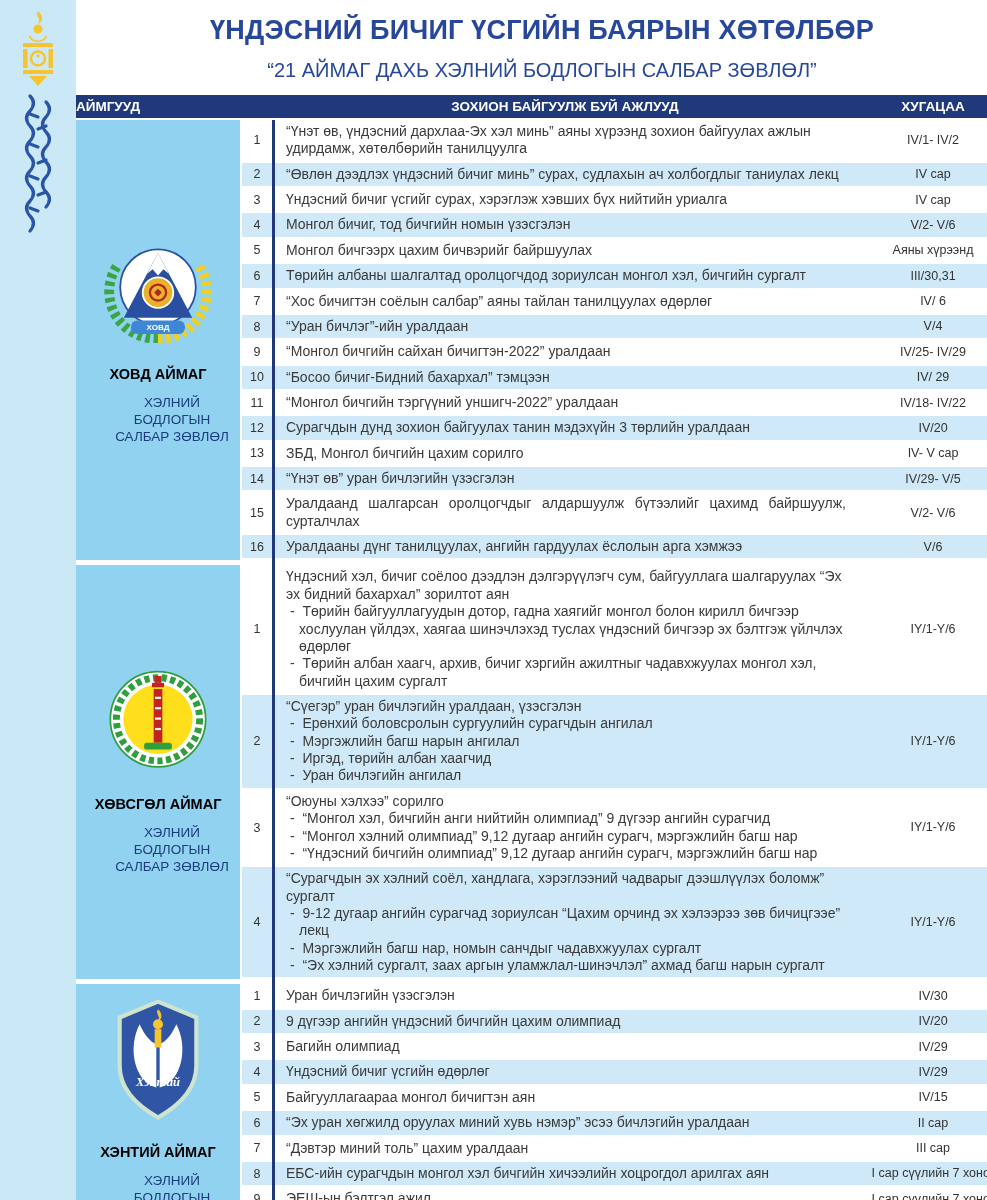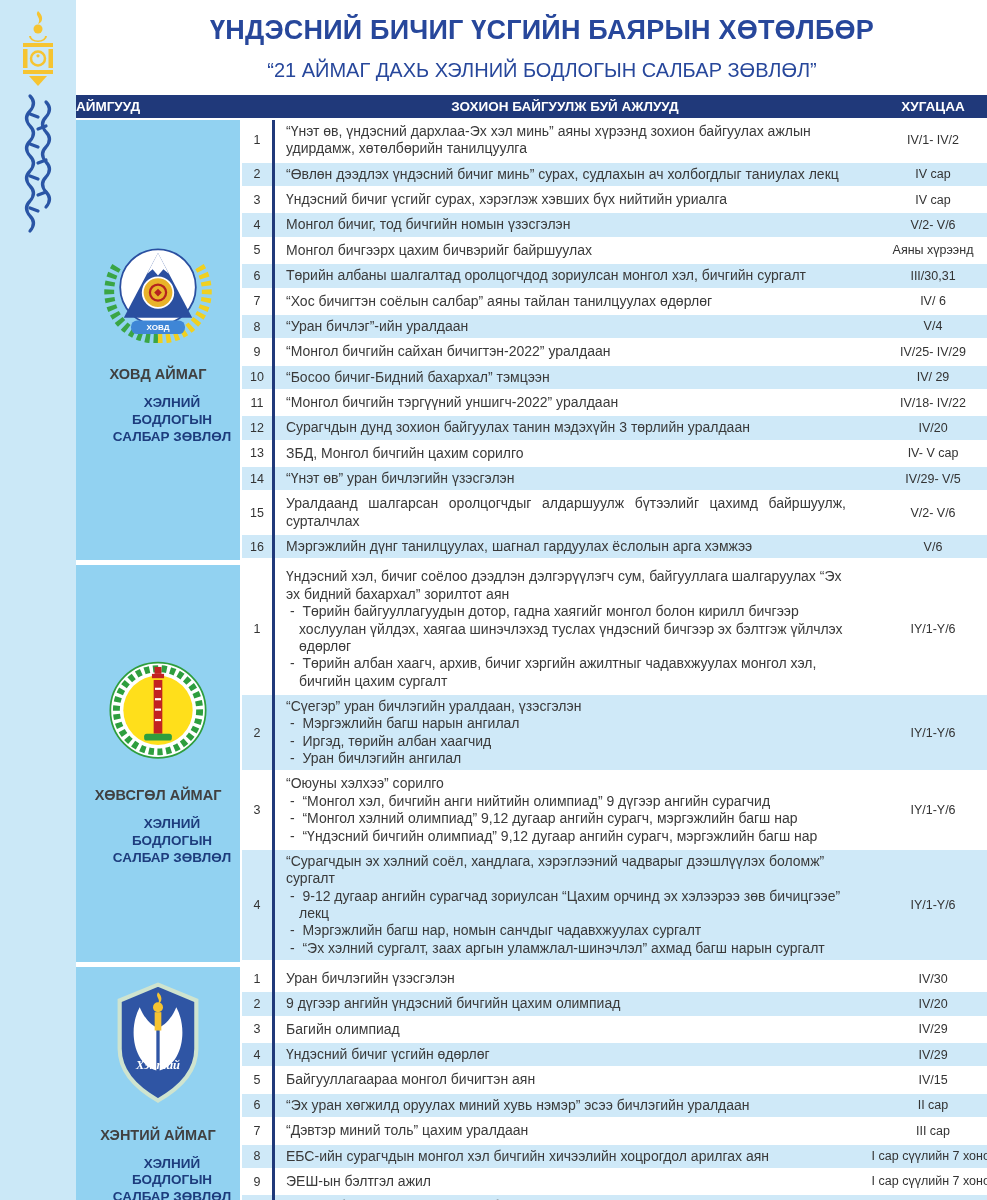--- a/index.html
+++ b/index.html
@@ -41,22 +41,22 @@
   }
 
   .section { display:flex; margin-bottom:5px; }
   .section:last-child { margin-bottom:0; }
 
   .aimag-cell {
     width:164px; min-width:164px; margin-right:2px; background:#92d2f1;
     display:flex; flex-direction:column; align-items:center; justify-content:center;
     text-align:center; padding:8px 6px; box-sizing:border-box;
   }
-  .aimag-name   { font-size:14.5px; font-weight:bold; color:#404040; margin-top:23px; }
-  .council-label{ font-size:13.5px; font-weight:bold; color:#1d3c7d; margin-top:13px; line-height:1.25; max-width:150px;margin-left:28px; }
+  .aimag-name   { font-size:14.5px; font-weight:bold; color:#000000; margin-top:23px; }
+  .council-label{ font-size:13.5px; font-weight:normal; color:#1d3c7d; margin-top:13px; line-height:1.25; max-width:150px;margin-left:28px; }
   .emblem { display:flex; justify-content:center; }
 
   .rows { flex:1; display:flex; flex-direction:column; }
   .row {
     display:flex; align-items:center; background:#ffffff;
     border-bottom:2px solid #ffffff; min-height:22px;
   }
   .row.alt { background:#cfe9f8; }
   .num {
     width:30px; min-width:30px; align-self:stretch;
@@ -255,21 +255,21 @@
     <div class="num">15</div>
     <div class="task">
               <div class="task-title justify">Уралдаанд шалгарсан оролцогчдыг алдаршуулж бүтээлийг цахимд байршуулж, сурталчлах</div>
             </div>
     <div class="date">V/2- V/6</div>
   </div>
 
   <div class="row alt">
     <div class="num">16</div>
     <div class="task">
-              <div class="task-title">Мэргэжлийн дүнг танилцуулах, шагнал гардуулах ёслолын арга хэмжээ</div>
+              <div class="task-title">Уралдааны дүнг танилцуулах, ангийн гардуулах ёслолын арга хэмжээ</div>
             </div>
     <div class="date">V/6</div>
   </div>
 </div>
   </div>
 
   <div class="section">
     <div class="aimag-cell">
       <div class="emblem">
             <svg width="104" height="104" viewBox="0 0 120 120">
@@ -297,20 +297,21 @@
               <div class="bullet">-&nbsp; Төрийн байгууллагуудын дотор, гадна хаягийг монгол болон кирилл бичгээр хослуулан үйлдэх, хаягаа шинэчлэхэд туслах үндэсний бичгээр эх бэлтгэж үйлчлэх өдөрлөг</div>
               <div class="bullet">-&nbsp; Төрийн албан хаагч, архив, бичиг хэргийн ажилтныг чадавхжуулах монгол хэл, бичгийн цахим сургалт</div>
             </div>
     <div class="date">IY/1-Y/6</div>
   </div>
 
   <div class="row alt">
     <div class="num">2</div>
     <div class="task">
               <div class="task-title">“Сүегэр” уран бичлэгийн уралдаан, үзэсгэлэн</div>
+              <div class="bullet">-&nbsp; Ерөнхий боловсролын сургуулийн сурагчдын ангилал</div>
               <div class="bullet">-&nbsp; Мэргэжлийн багш нарын ангилал</div>
               <div class="bullet">-&nbsp; Иргэд, төрийн албан хаагчид</div>
               <div class="bullet">-&nbsp; Уран бичлэгийн ангилал</div>
             </div>
     <div class="date">IY/1-Y/6</div>
   </div>
 
   <div class="row">
     <div class="num">3</div>
     <div class="task">

